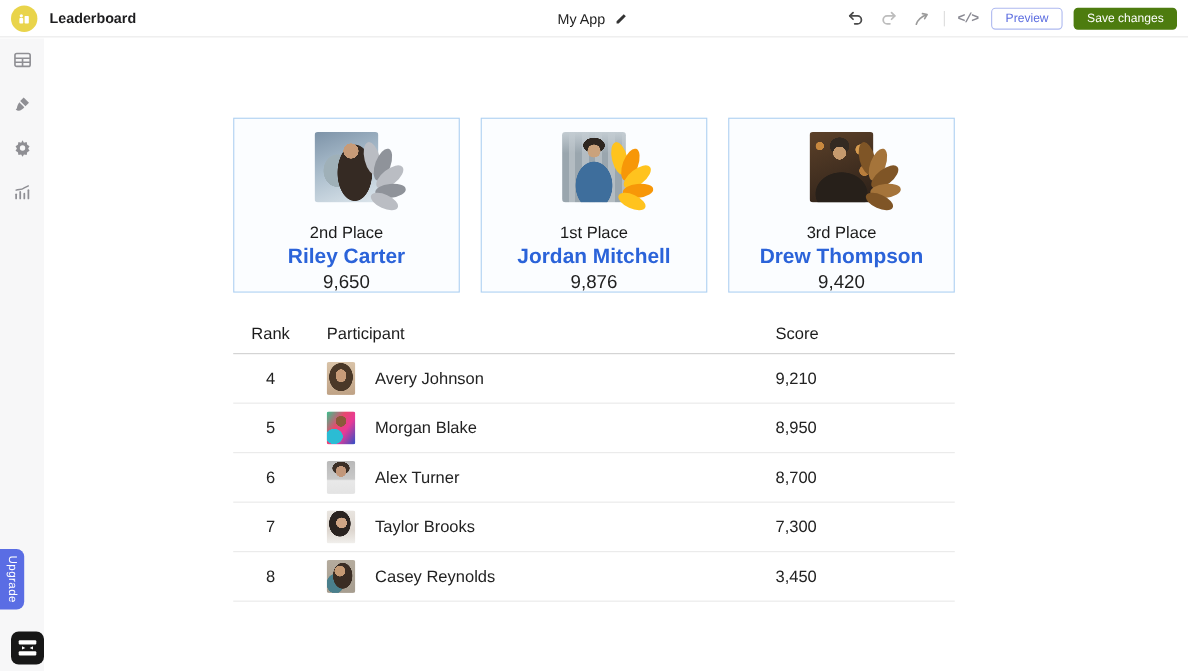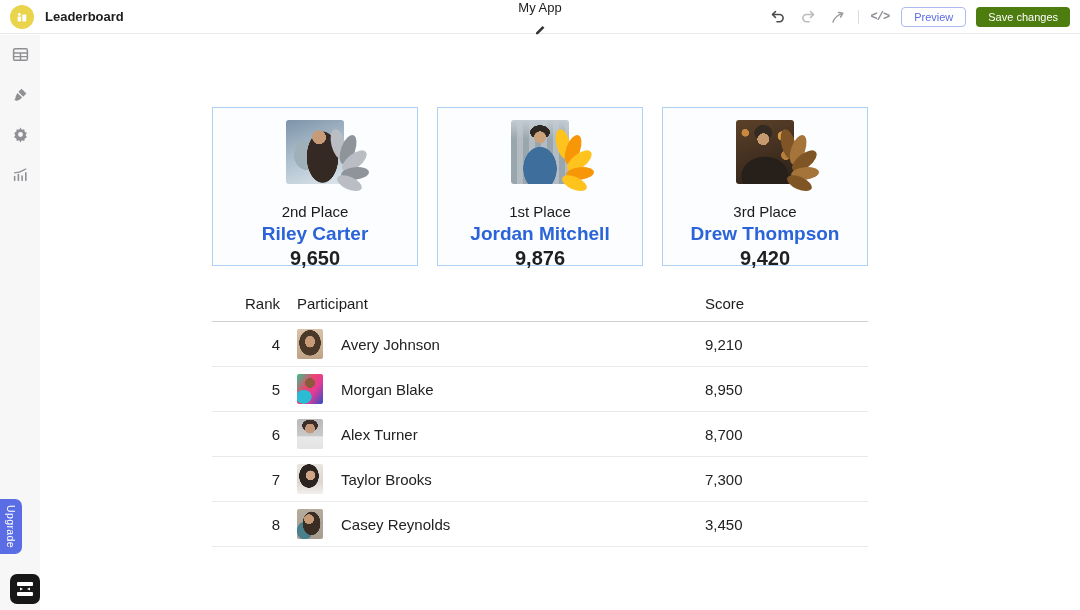--- a/index.html
+++ b/index.html
@@ -9,21 +9,21 @@
 
   
   .topbar { position:absolute; left:0; top:0; width:1080px; height:34px;
     background:#fff; border-bottom:1px solid #e9e9e9; display:flex;
     align-items:center; justify-content:space-between; padding:0 10px; z-index:5; }
   .tb-left { display:flex; align-items:center; gap:11px; }
   .logo-circle { width:24px; height:24px; border-radius:50%; background:#e9d44b;
     display:flex; align-items:center; justify-content:center; }
   .tb-title { font-size:13px; font-weight:700; color:#1d1d1f; }
   .tb-center { position:absolute; left:50%; top:0; height:34px; transform:translateX(-50%);
-    display:flex; align-items:center; gap:7px;flex-direction:column; }
+    display:flex; align-items:center; gap:7px; }
   .tb-appname { font-size:13px; font-weight:500; color:#212121; }
   .icon-btn { background:none; border:none; padding:2px; cursor:pointer; display:flex; align-items:center; }
   .tb-right { display:flex; align-items:center; gap:10px; }
   .tb-divider { width:1px; height:14px; background:#dcdcdc; }
   .code-glyph { font-size:12px; color:#8a8a93; letter-spacing:-1px; font-weight:700;
     font-family:"Liberation Mono", monospace; }
   .btn-preview { font-size:11px; color:#5b6ce0; background:#fff; border:1px solid #aeb9f0;
     border-radius:4px; padding:3px 12px; height:20px; cursor:pointer; }
   .btn-save { font-size:11px; color:#fff; background:#4d7c0f; border:none;
     border-radius:4px; padding:3px 12px; height:20px; cursor:pointer; }
@@ -47,21 +47,21 @@
   .cards { position:absolute; left:212px; top:107px; display:flex; gap:19px; }
   .card { width:206px; height:159px; background:#fbfdff; border:1px solid #aed0f2;
     border-radius:0; text-align:center; position:relative; }
   .photo-wrap { position:relative; width:100%; height:76px; }
   .photo { width:58px; height:64px; margin:12px auto 0; border-radius:3px; }
   .leaves { position:absolute; left:calc(50% + 8px); top:6px; width:46px; height:67px; }
   .leaves ellipse:nth-of-type(odd) { fill:var(--leafA); }
   .leaves ellipse:nth-of-type(even) { fill:var(--leafB); }
   .place { margin-top:7px; font-size:15px; color:#1a1a1a; }
   .pname { margin-top:3px; font-size:19px; font-weight:700; color:#2b63d9; }
-  .pscore { margin-top:2px; font-size:20px; font-weight:700; color:#1f1f1f; }
+  .pscore { margin-top:2px; font-size:17px; font-weight:400; color:#1f1f1f; }
 
   
   .ph-riley { background:
     radial-gradient(7px 7px at 57% 27%, #c79b78 97%, transparent),
     radial-gradient(16px 26px at 63% 58%, #352a23 97%, transparent),
     radial-gradient(13px 15px at 36% 55%, #9fb0b8 97%, transparent),
     linear-gradient(160deg, #7d93a8 0%, #a9bccb 45%, #dde6ec 100%); }
   .ph-jordan { background:
     radial-gradient(6px 6px at 50% 27%, #caa27c 97%, transparent),
     radial-gradient(10px 7px at 50% 19%, #2e2620 97%, transparent),
@@ -75,21 +75,21 @@
     radial-gradient(5px 5px at 86% 55%, #b87d3c 90%, transparent),
     radial-gradient(24px 20px at 50% 88%, #27201a 97%, transparent),
     radial-gradient(9px 8px at 47% 20%, #332a22 97%, transparent),
     linear-gradient(160deg, #5c4129 0%, #3f2d1f 60%, #2b2019 100%); }
 
   
   .board { position:absolute; left:212px; top:285px; width:656px; font-size:15px; }
   .thead, .trow { display:grid; grid-template-columns:68px 425px 163px; align-items:center; }
   .thead { height:37px; border-bottom:1px solid #d0d0d0; color:#1c1c1c; font-weight:500; }
   .trow { height:45px; border-bottom:1px solid #e9e9e9; color:#222; }
-  .c-rank { text-align:right; }
+  .c-rank { text-align:center; }
   .c-part { padding-left:17px; display:flex; align-items:center; gap:18px; }
   .c-score { text-align:left; }
   .avatar { width:26px; height:30px; border-radius:2px; flex:0 0 26px; }
 
   .av-avery { background:
     radial-gradient(5px 6px at 50% 42%, #c79b78 96%, transparent),
     radial-gradient(11px 13px at 50% 46%, #4a3828 96%, transparent),
     linear-gradient(180deg, #d9c3a8 0%, #bfa285 100%); }
   .av-morgan { background:
     radial-gradient(5px 5px at 50% 30%, #8a5a3a 96%, transparent),

